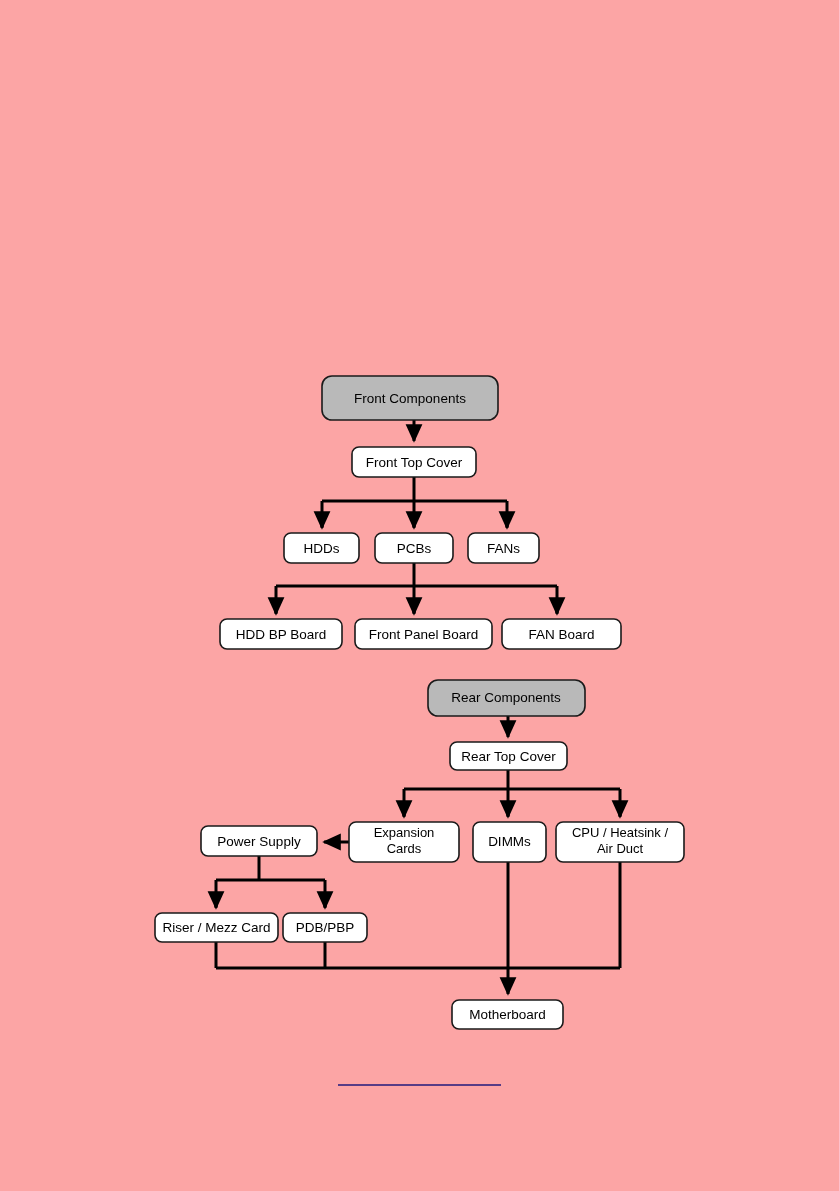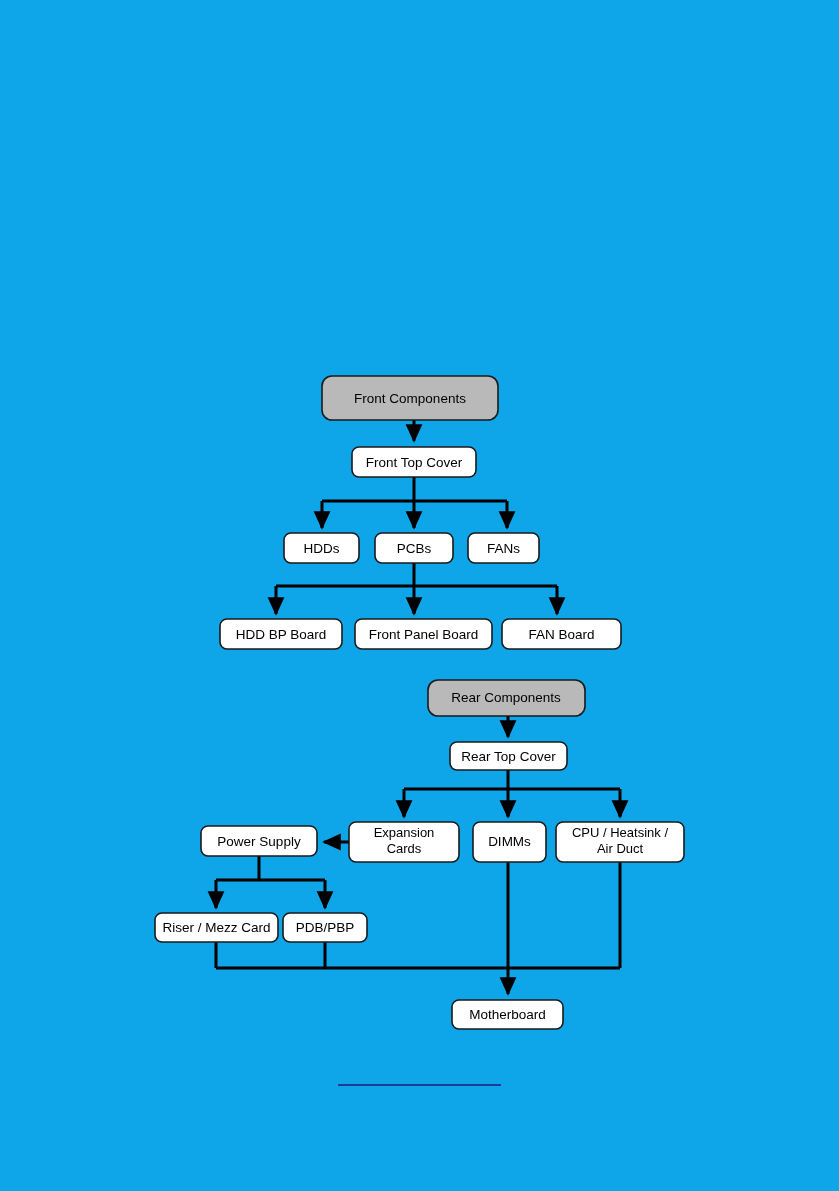--- a/index.html
+++ b/index.html
@@ -12,21 +12,21 @@
     width: 839px;
     height: 1191px;
     font-family: "Liberation Sans", sans-serif;
     overflow: hidden;
     position: relative;
   }
   #page {
     position: relative;
     width: 839px;
     height: 1191px;
-    background: #0ea5e9;
+    background: #fca5a5;
   }
   #diagram-svg {
     position: absolute;
     left: 0;
     top: 0;
     width: 839px;
     height: 1191px;
   }
   .node-rect {
     fill: #ffffff;

